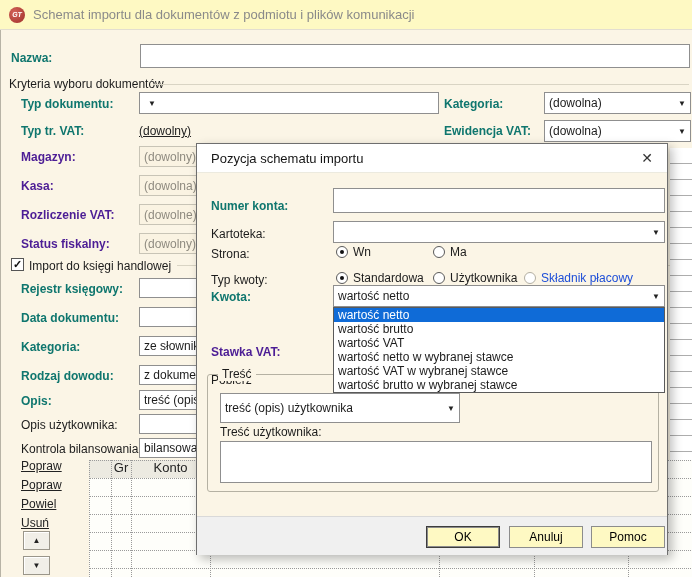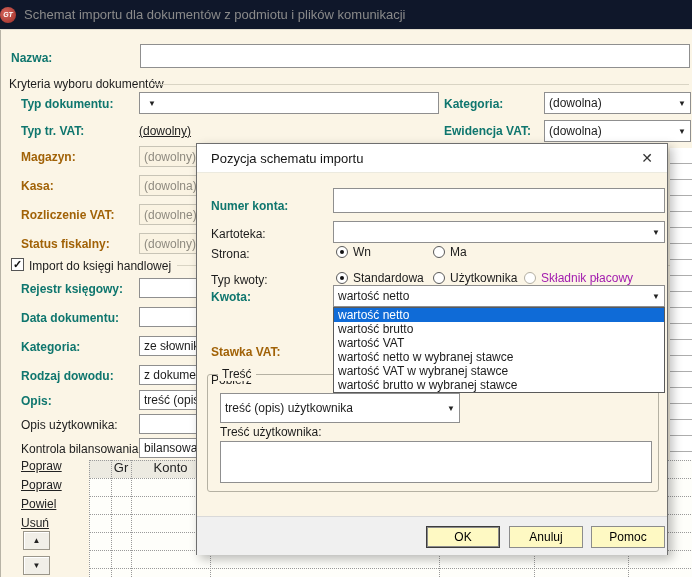--- a/index.html
+++ b/index.html
@@ -5,35 +5,35 @@
   * { box-sizing: border-box; margin: 0; padding: 0; }
   html,body { background:#d7d7d7; }
   body { font-family: "Liberation Sans", sans-serif; }
   .window {
     position: relative; width: 692px; height: 577px;
     background:#fbf5e6; overflow:hidden;
     font-size:12px; color:#1c1c1c;
   }
   .titlebar {
     position:absolute; left:0; top:0; width:692px; height:30px;
-    background:#0f172a; border-bottom:1px solid #e3ded0;
-    display:flex; align-items:center; 
+    background:#fef9c3; border-bottom:1px solid #e3ded0;
+    display:flex; align-items:center; padding-left:9px;
   }
   .app-icon {
     width:16px; height:16px; border-radius:50%;
     background: radial-gradient(circle at 35% 35%, #d4635a, #9e2f28);
     color:#fff; font-size:7px; font-weight:bold; font-style:italic;
     display:flex; align-items:center; justify-content:center; margin-right:8px;
   }
   .wtitle { color:#8a8a8a; font-size:13px; }
   .bodyarea { position:absolute; left:0; top:30px; width:692px; height:547px; border-left:1px solid #b7b3a6; }
   .abs { position:absolute; }
   .lbl { font-weight:bold; color:#0f766e; white-space:nowrap; }
   .lbl-r { color:#1c1c1c; white-space:nowrap; }
-  .lbl-dis { font-weight:bold; color:#a16207; white-space:nowrap; }
+  .lbl-dis { font-weight:bold; color:#4c1d95; white-space:nowrap; }
   .field {
     background:#ffffff; border:1px solid #8f8f8f;
     font-size:12px; padding:2px 4px; overflow:hidden; white-space:nowrap;
   }
   input.field { outline:none; }
   .combo {
     background:#ffffff; border:1px solid #8f8f8f;
     display:flex; align-items:center; padding:0 4px; overflow:hidden; white-space:nowrap;
   }
   .combo .val { flex:1; overflow:hidden; white-space:nowrap; }
@@ -44,21 +44,21 @@
   .dotv { width:0; border-left:1px dotted #9a9a9a; }
   .link { color:#222; text-decoration:underline; white-space:nowrap; cursor:pointer; }
   .cb {
     width:13px; height:13px; background:#fff; border:1px solid #555;
     font-size:11px; line-height:11px; text-align:center; color:#111; font-weight:bold;
   }
   .radio { width:12px; height:12px; border:1px solid #5a5a5a; border-radius:50%; background:#fff; position:relative; display:inline-block; vertical-align:-2px; }
   .radio.sel::after { content:""; position:absolute; left:3px; top:3px; width:4px; height:4px; border-radius:50%; background:#111; }
   .radio.dis { border-color:#b3afa2; }
   .rlabel { margin-left:5px; }
-  .rlabel.dis { color:#a21caf; }
+  .rlabel.dis { color:#1d4ed8; }
   .modal {
     position:absolute; left:196px; top:143px; width:472px; height:412px;
     background:#fbf5e6; border:1px solid #6e6e6e;
     box-shadow: 4px 4px 10px rgba(0,0,0,0.28); z-index:10;
   }
   .mtitle {
     position:absolute; left:0; top:0; width:100%; height:29px; background:#fff;
     border-bottom:1px solid #eceadf; display:flex; align-items:center; padding:0 10px 0 14px;
   }
   .mtitle .t { flex:1; font-size:13px; color:#151515; }

